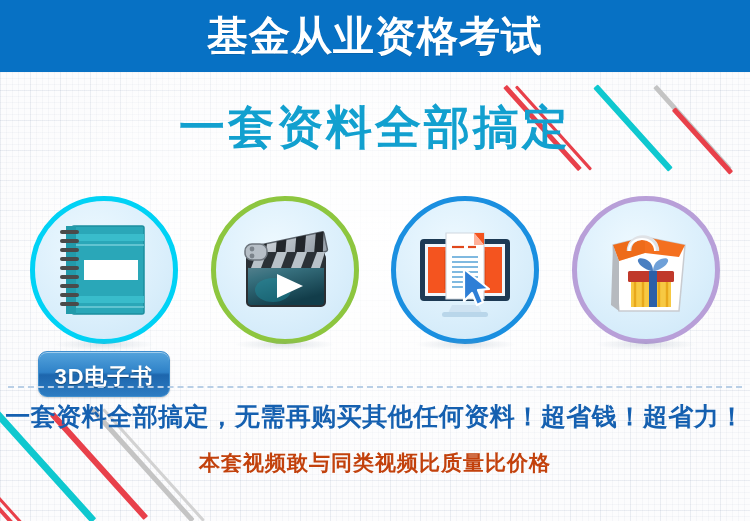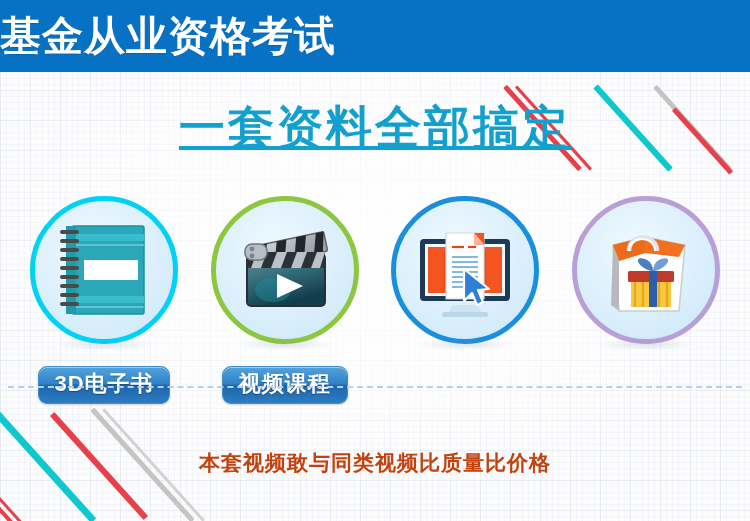--- a/index.html
+++ b/index.html
@@ -39,20 +39,21 @@
   }
 
   
   .header {
     position: absolute;
     left: 0; top: 0;
     width: 750px; height: 72px;
     background: #0771c4;
     display: flex;
     align-items: center;
+    justify-content: center;
   }
   .header-title {
     color: #ffffff;
     font-size: 41px;
     font-weight: bold;
     letter-spacing: 1px;
     line-height: 1;
     text-shadow: 0 1px 0 rgba(0,0,0,0.12);
     white-space: nowrap;
   }
@@ -115,23 +116,23 @@
     border-radius: 50%;
     background: radial-gradient(ellipse at center, rgba(120,140,160,0.22) 0%, rgba(120,140,160,0.0) 72%);
   }
   .icon-holder {
     width: 110px; height: 110px;
     display: flex;
     align-items: center;
     justify-content: center;
   }
   .pill {
-    margin-top: 22px;
+    margin-top: 7px;
     min-width: 126px;
-    padding: 5px 15px 6px;
+    padding: 13px 15px 6px;
     border-radius: 9px;
     background: linear-gradient(to bottom, #54a3dc 0%, #2f82c8 46%, #1d66ad 52%, #2d7cc2 100%);
     border: 1px solid #3f8ece;
     box-shadow: inset 0 1px 0 rgba(255,255,255,0.45), 0 1px 2px rgba(0,0,0,0.18);
     color: #ffffff;
     font-size: 22px;
     font-weight: bold;
     text-align: center;
     letter-spacing: 1px;
     line-height: 1.12;
@@ -176,21 +177,21 @@
       <div class="stripe" style="left: 630px; top: 72px; width: 6px; height: 112px; background: rgb(15, 200, 207); transform: rotate(-42deg);"></div>
       <div class="stripe" style="left: 690px; top: 72px; width: 5px; height: 112px; background: rgb(196, 196, 196); transform: rotate(-42deg);"></div>
       <div class="stripe" style="left: 700px; top: 98px; width: 5px; height: 86px; background: rgb(232, 64, 74); transform: rotate(-42deg);"></div>
     </div>
 
   <div class="header" style="background: rgb(7, 113, 196);">
     <div class="header-title" style="color: rgb(255, 255, 255);">基金从业资格考试</div>
   </div>
 
   <div class="subtitle-wrap">
-    <div class="subtitle" style="color: rgb(18, 160, 207); text-decoration: underline;">一套资料全部搞定</div>
+    <div class="subtitle" style="color: rgb(18, 160, 207);">一套资料全部搞定</div>
   </div>
 
   <div class="features">
 
     <div class="feature">
       <div class="circle" style="border: 5px solid #00d2f5;">
         <div class="icon-holder">
           <svg width="104" height="104" viewBox="0 0 104 104">
             <rect x="20" y="8" width="72" height="88" rx="2" fill="#2aa7b8"></rect>
             <rect x="20" y="8" width="72" height="88" rx="2" fill="none" stroke="#1d8e9e" stroke-width="1.5"></rect>
@@ -251,21 +252,20 @@
               <polygon points="64,34 74,34 68,50 58,50"></polygon>
               <polygon points="84,34 92,34 87,50 78,50"></polygon>
             </g>
             <rect x="12" y="26" width="22" height="16" rx="7" fill="#b6bec6" stroke="#6d757d" stroke-width="1.5"></rect>
             <circle cx="19" cy="31" r="2.4" fill="#7b838b"></circle>
             <circle cx="19" cy="38" r="2.4" fill="#7b838b"></circle>
             <polygon points="44,56 70,68 44,80" fill="#ffffff"></polygon>
           </svg>
         </div>
       </div>
-      <div class="pill">视频课程</div>
     </div>
 
     <div class="feature">
       <div class="circle" style="border: 5px solid #1a8fe0;">
         <div class="icon-holder">
           <svg width="106" height="106" viewBox="0 0 106 106">
             <rect x="8" y="22" width="90" height="62" rx="4" fill="#1d3a54"></rect>
             <rect x="13" y="27" width="80" height="52" fill="#f1f7fb"></rect>
             <polygon points="40,88 66,88 70,96 36,96" fill="#cfe3f2"></polygon>
             <rect x="30" y="95" width="46" height="5" rx="2.5" fill="#b9d6ea"></rect>
@@ -328,15 +328,16 @@
       <div class="stripe" style="left: -18px; top: 432px; width: 4px; height: 120px; background: rgb(232, 64, 74); transform: rotate(-42deg);"></div>
       <div class="stripe" style="left: -8px; top: 432px; width: 3px; height: 120px; background: rgb(232, 64, 74); transform: rotate(-42deg);"></div>
       <div class="stripe" style="left: 40px; top: 390px; width: 7px; height: 150px; background: rgb(15, 200, 207); transform: rotate(-42deg);"></div>
       <div class="stripe" style="left: 96px; top: 396px; width: 6px; height: 140px; background: rgb(232, 64, 74); transform: rotate(-42deg);"></div>
       <div class="stripe" style="left: 140px; top: 390px; width: 5px; height: 150px; background: rgb(196, 196, 196); transform: rotate(-42deg);"></div>
       <div class="stripe" style="left: 152px; top: 390px; width: 3px; height: 150px; background: rgb(210, 210, 210); transform: rotate(-42deg);"></div>
     </div>
 
   <div class="divider" style="border-top-color: rgb(185, 207, 230);"></div>
 
+  <div class="footline footline-1" style="color: rgb(21, 96, 176);">一套资料全部搞定，无需再购买其他任何资料！超省钱！超省力！</div>
   <div class="footline footline-2" style="color: #c2410c;">本套视频敢与同类视频比质量比价格</div>
 
 </div>
 
 </body></html>

